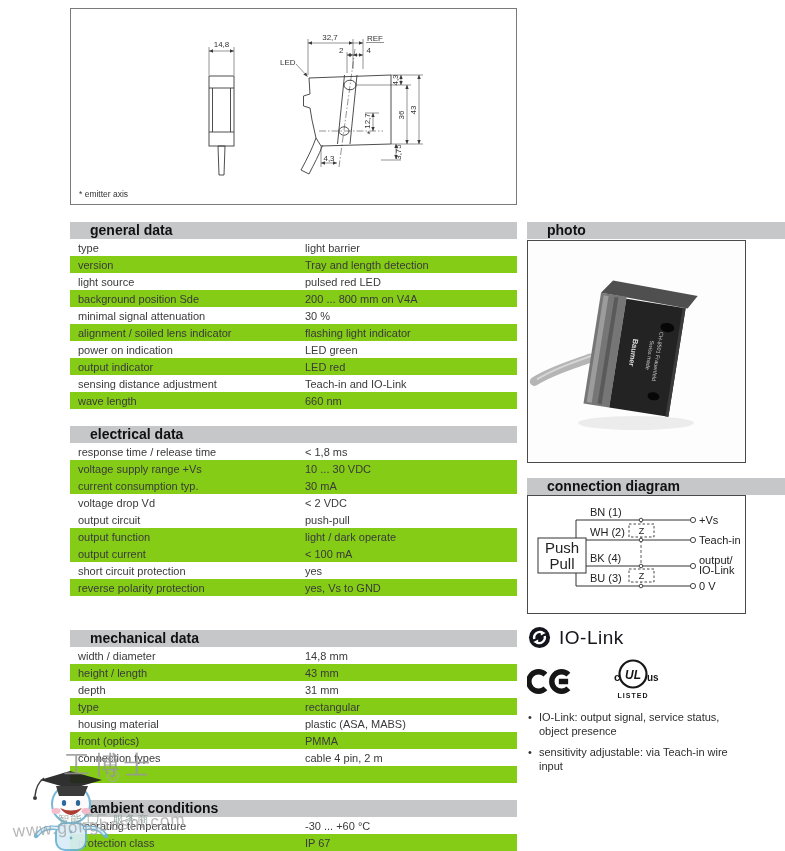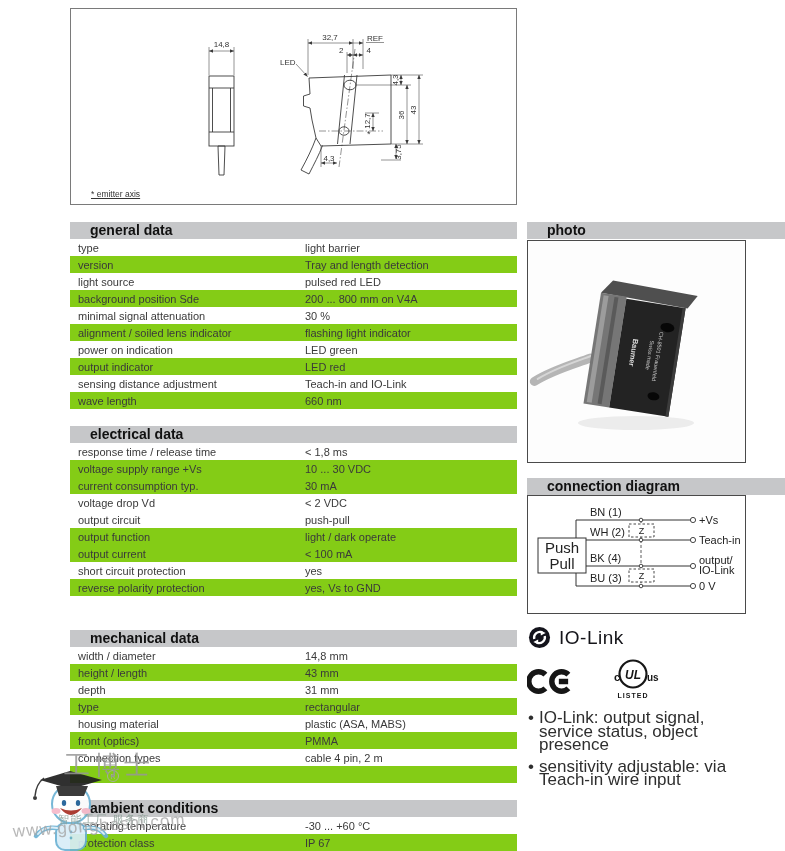--- a/index.html
+++ b/index.html
@@ -4,21 +4,21 @@
 <style>
   html,body{margin:0;padding:0;background:#ffffff;}
   .page{position:relative;width:785px;height:851px;background:#fff;overflow:hidden;
         font-family:"Liberation Sans",sans-serif;color:#333;}
   svg text{font-family:"Liberation Sans",sans-serif;}
 
   
   .drawing-box{position:absolute;left:70px;top:8px;width:447px;height:197px;
                border:1px solid #7a7a7a;box-sizing:border-box;background:#fff;}
   .drawing-box svg{position:absolute;left:0;top:0;}
-  .emitter-note{position:absolute;left:20px;bottom:5px;font-size:8.5px;color:#333;text-decoration:underline;}
+  .emitter-note{position:absolute;left:8px;bottom:5px;font-size:8.5px;color:#333;}
 
   
   .tsection{position:absolute;left:70px;width:447px;}
   .section-header{height:17px;background:#c6c7c9;color:#111;font-size:14px;font-weight:bold;
                   line-height:17px;padding-left:20px;box-sizing:border-box;}
   .trow{display:flex;height:17px;font-size:11px;color:#3a3a3a;align-items:center;background:#fff;}
   .trow.alt{background:#84cc16;}
   .tlabel{width:235px;padding-left:8px;box-sizing:border-box;white-space:nowrap;overflow:hidden;}
   .tvalue{flex:1;white-space:nowrap;overflow:hidden;}
 
@@ -26,21 +26,21 @@
   .rheader{position:absolute;left:527px;width:260px;}
   .photo-box{position:absolute;left:527px;top:240px;width:219px;height:223px;
              border:1px solid #4a4a4a;box-sizing:border-box;background:#fdfdfd;}
   .conn-box{position:absolute;left:527px;top:495px;width:219px;height:119px;
             border:1px solid #4a4a4a;box-sizing:border-box;background:#fff;}
   .iolink{position:absolute;left:528px;top:626px;display:flex;align-items:center;gap:8px;}
   .iolink-text{font-size:19px;color:#15151a;letter-spacing:.5px;}
   .iolink-text b{font-weight:normal;}
   .ce-wrap{position:absolute;left:527px;top:665px;}
   .ul-wrap{position:absolute;left:606px;top:657px;}
-  .bullets{position:absolute;left:528px;top:711px;width:204px;font-size:17px;line-height:13.5px;color:#2e2e2e;}
+  .bullets{position:absolute;left:528px;top:711px;width:204px;font-size:11px;line-height:13.5px;color:#2e2e2e;}
   .bullet-item{display:flex;margin-bottom:8px;}
   .bullet-item::before{content:"•";width:11px;flex:none;}
   .sr{position:absolute;width:1px;height:1px;overflow:hidden;clip-path:inset(50%);}
 
   
   .wm{position:absolute;z-index:10;pointer-events:none;}
   .wm-mascot{left:10px;top:764px;width:150px;height:87px;opacity:.92;}
   .wm-brand{left:64px;top:748px;font-size:26px;font-weight:normal;color:rgba(150,150,150,.85);letter-spacing:4px;}
   .wm-tagline{left:58px;top:812px;font-size:11px;color:rgba(140,160,150,.85);letter-spacing:1.5px;}
   .wm-url{left:13px;top:822px;font-size:17px;color:rgba(165,165,165,.8);transform:rotate(-4deg);transform-origin:left center;letter-spacing:1px;}

